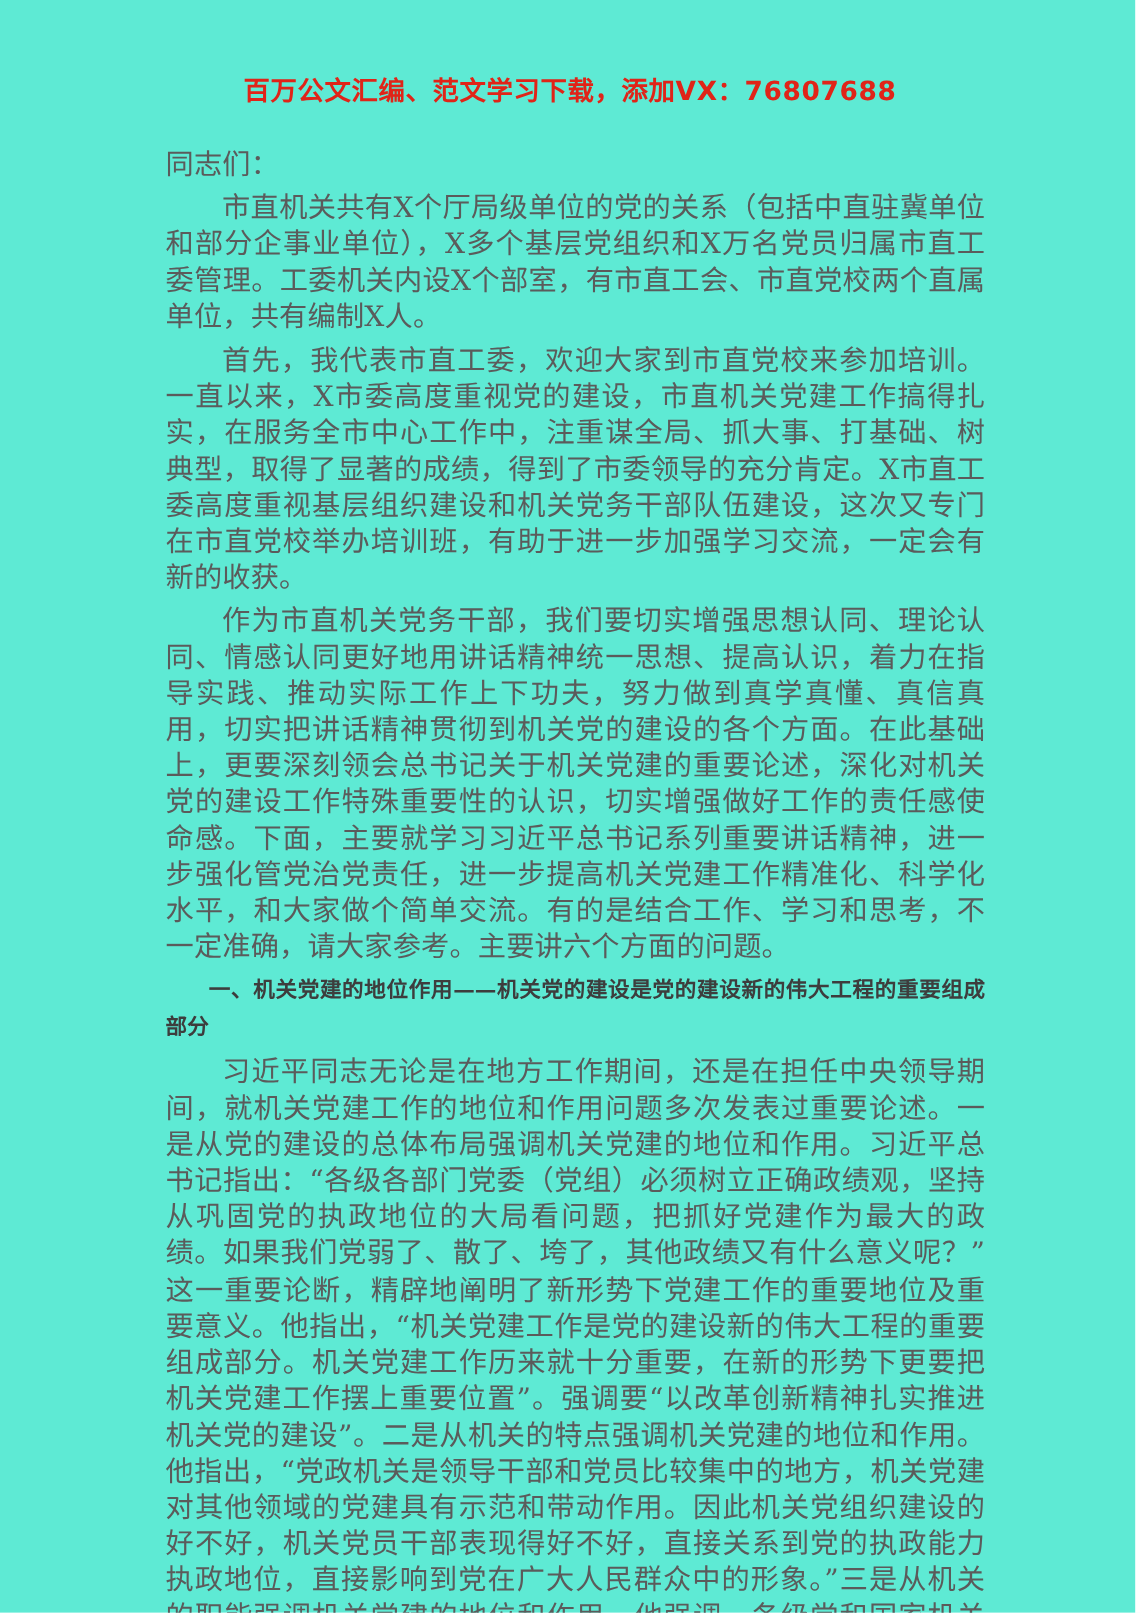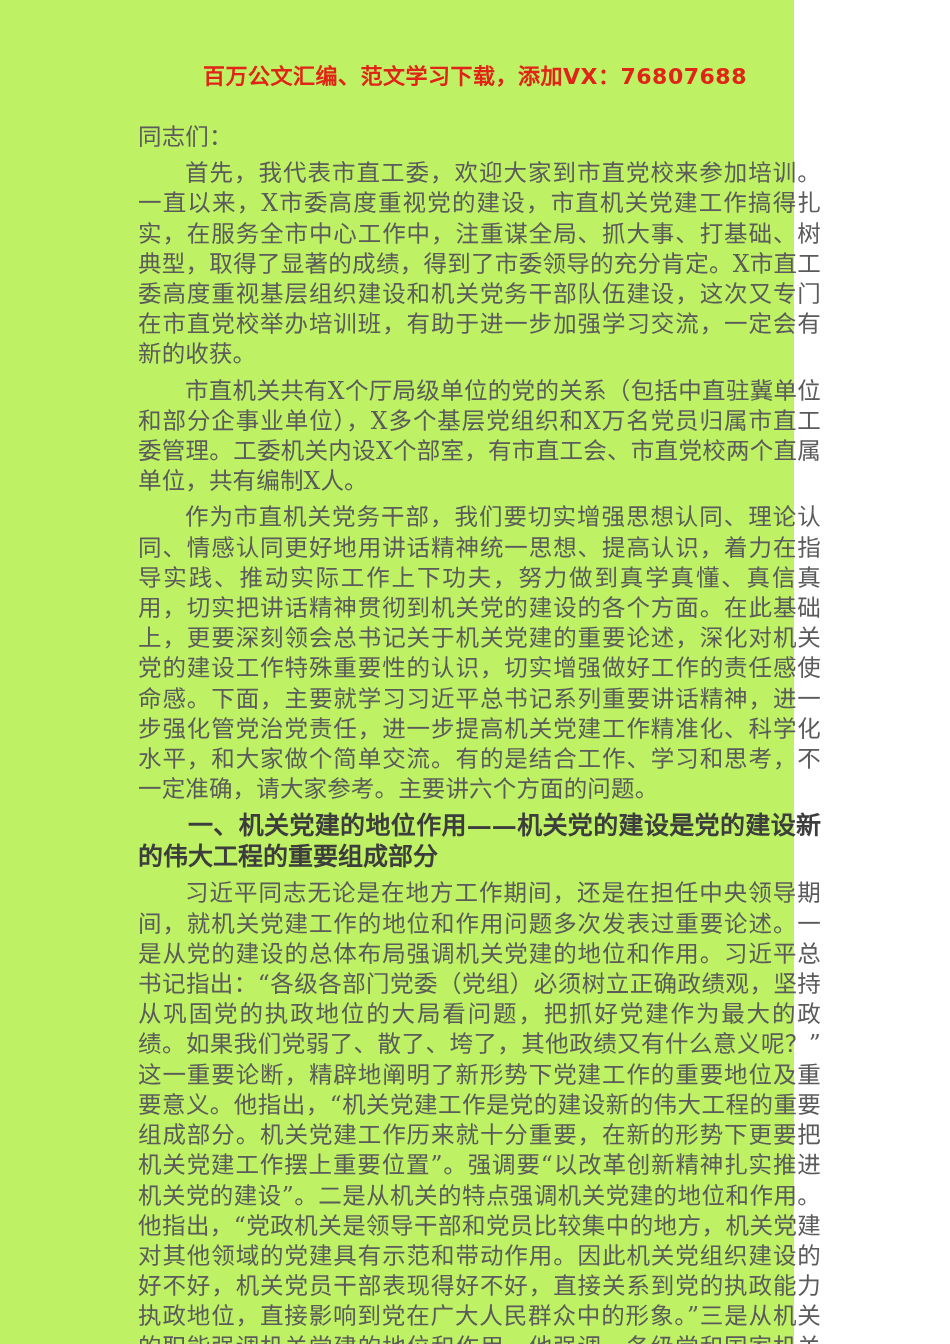--- a/index.html
+++ b/index.html
@@ -12,23 +12,23 @@
     width: 950px;
     height: 1344px;
     overflow: hidden;
     font-family: "DejaVu Serif", "Liberation Serif", serif;
     -webkit-font-smoothing: antialiased;
   }
 
   .page {
     position: relative;
     box-sizing: border-box;
-    width: 794px;
+    width: 946px;
     height: 1344px;
-    background: #bef264;
+    background: #5eead4;
     padding: 0;
   }
 
   
   .promo-banner {
     position: absolute;
     left: 0;
     top: 62px;
     width: 950px;
     text-align: center;
@@ -74,43 +74,43 @@
 
   .para.spaced {
     margin-top: 6px;
   }
 
   .heading {
     margin: 6px 0 0 0;
     text-indent: 2em;
     color: #3d3d3d;
     font-weight: bold;
-    font-size: 25px;
+    font-size: 18px;
     line-height: 31px;
     text-align: justify;
     text-justify: inter-ideograph;
     font-family: "DejaVu Serif", "Liberation Serif", serif;
   }
 </style>
 </head>
 <body>
 
 <div class="page">
 
   <div class="promo-banner">
     <span class="promo-text">百万公文汇编、范文学习下载，添加VX：76807688</span>
   </div>
 
   <div class="doc-body">
 
     <p class="para salutation">同志们：</p>
 
+    <p class="para indented spaced">市直机关共有X个厅局级单位的党的关系（包括中直驻冀单位和部分企事业单位），X多个基层党组织和X万名党员归属市直工委管理。工委机关内设X个部室，有市直工会、市直党校两个直属单位，共有编制X人。</p>
+
     <p class="para indented spaced">首先，我代表市直工委，欢迎大家到市直党校来参加培训。一直以来，X市委高度重视党的建设，市直机关党建工作搞得扎实，在服务全市中心工作中，注重谋全局、抓大事、打基础、树典型，取得了显著的成绩，得到了市委领导的充分肯定。X市直工委高度重视基层组织建设和机关党务干部队伍建设，这次又专门在市直党校举办培训班，有助于进一步加强学习交流，一定会有新的收获。</p>
-
-    <p class="para indented spaced">市直机关共有X个厅局级单位的党的关系（包括中直驻冀单位和部分企事业单位），X多个基层党组织和X万名党员归属市直工委管理。工委机关内设X个部室，有市直工会、市直党校两个直属单位，共有编制X人。</p>
 
 
     <p class="para indented spaced">作为市直机关党务干部，我们要切实增强思想认同、理论认同、情感认同更好地用讲话精神统一思想、提高认识，着力在指导实践、推动实际工作上下功夫，努力做到真学真懂、真信真用，切实把讲话精神贯彻到机关党的建设的各个方面。在此基础上，更要深刻领会总书记关于机关党建的重要论述，深化对机关党的建设工作特殊重要性的认识，切实增强做好工作的责任感使命感。下面，主要就学习习近平总书记系列重要讲话精神，进一步强化管党治党责任，进一步提高机关党建工作精准化、科学化水平，和大家做个简单交流。有的是结合工作、学习和思考，不一定准确，请大家参考。主要讲六个方面的问题。</p>
 
     <p class="heading">一、机关党建的地位作用——机关党的建设是党的建设新的伟大工程的重要组成部分</p>
 
     <p class="para indented spaced">习近平同志无论是在地方工作期间，还是在担任中央领导期间，就机关党建工作的地位和作用问题多次发表过重要论述。一是从党的建设的总体布局强调机关党建的地位和作用。习近平总书记指出：“各级各部门党委（党组）必须树立正确政绩观，坚持从巩固党的执政地位的大局看问题，把抓好党建作为最大的政绩。如果我们党弱了、散了、垮了，其他政绩又有什么意义呢？”这一重要论断，精辟地阐明了新形势下党建工作的重要地位及重要意义。他指出，“机关党建工作是党的建设新的伟大工程的重要组成部分。机关党建工作历来就十分重要，在新的形势下更要把机关党建工作摆上重要位置”。强调要“以改革创新精神扎实推进机关党的建设”。二是从机关的特点强调机关党建的地位和作用。他指出，“党政机关是领导干部和党员比较集中的地方，机关党建对其他领域的党建具有示范和带动作用。因此机关党组织建设的好不好，机关党员干部表现得好不好，直接关系到党的执政能力执政地位，直接影响到党在广大人民群众中的形象。”三是从机关的职能强调机关党建的地位和作用。他强调，各级党和国家机关是代表人民执掌政权的领导机构，承担着贯彻落实党</p>
 
   </div>
 

